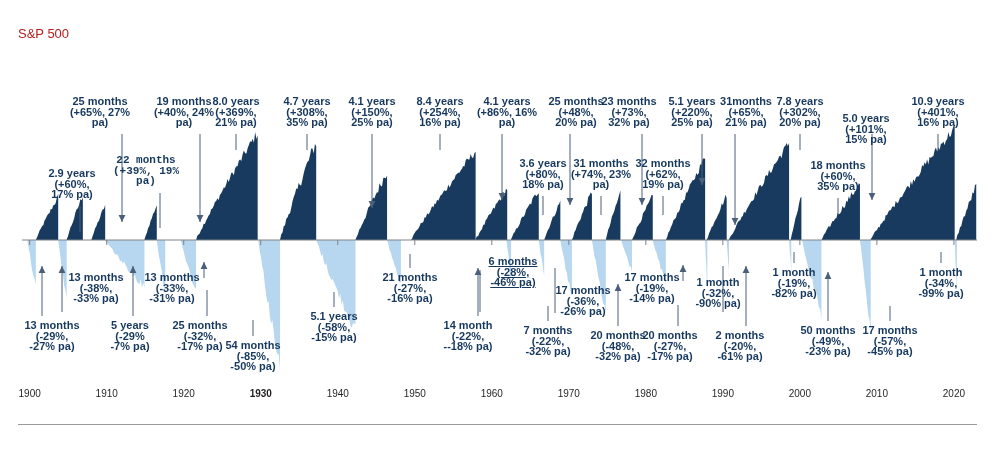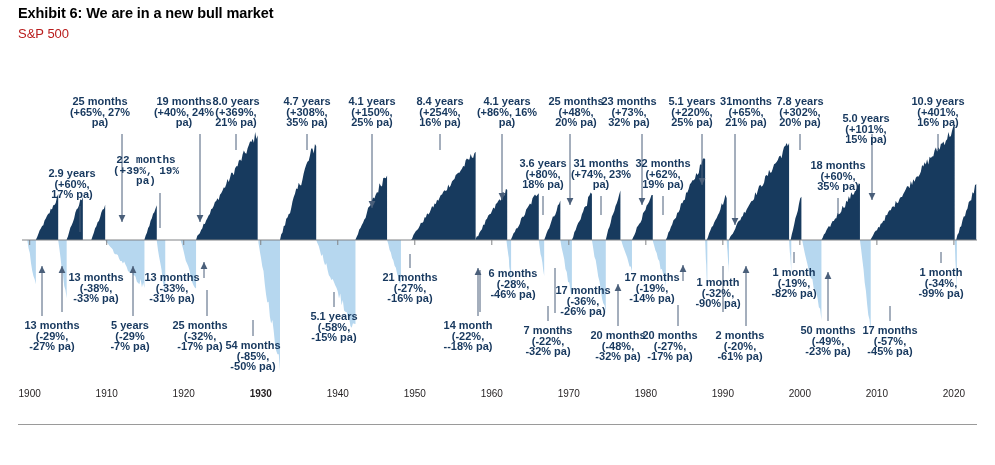--- a/index.html
+++ b/index.html
@@ -61,21 +61,20 @@
   #source {
     position: absolute; left: 18px; top: 434px;
     font-size: 10.5px; color: #3c3c3c; white-space: nowrap;
   }
 </style>
 </head>
 <body>
 
 <div id="page">
 
-  <div id="title">Exhibit 6: We are in a new bull market</div>
   <div id="subtitle">S&amp;P 500</div>
 
   <div id="plot">
     <svg id="chart-svg" width="995" height="320" viewBox="0 0 995 320">
       <g id="bull-layer">
           <path d="M35.86,180L35.86,179.73L37.10,177.36L38.34,173.96L39.59,170.38L40.83,168.62L42.07,166.12L43.31,165.37L44.55,160.39L45.79,158.62L47.03,155.68L48.27,153.67L49.51,153.26L50.75,148.64L51.99,149.57L53.23,145.16L54.48,144.98L55.72,142.98L56.96,136.99L58.20,134.10L58.20,180Z" fill="#173a5e"></path>
           <path d="M66.67,180L66.67,179.38L67.91,176.60L69.16,172.02L70.40,167.59L71.65,165.22L72.89,162.14L74.13,158.43L75.38,152.51L76.62,149.25L77.87,148.30L79.11,145.00L80.35,139.29L81.60,140.33L82.84,137.37L82.84,180Z" fill="#173a5e"></path>
           <path d="M91.31,180L91.31,180.00L92.57,176.37L93.84,172.71L95.10,168.23L96.36,166.32L97.62,162.25L98.88,161.01L100.14,157.21L101.40,152.28L102.66,149.42L103.92,149.00L105.18,144.87L105.18,180Z" fill="#173a5e"></path>
           <path d="M144.46,180L144.46,179.51L145.69,175.38L146.92,172.83L148.15,168.08L149.38,166.04L150.62,160.63L151.85,158.29L153.08,153.65L154.31,152.37L155.55,148.51L156.78,145.19L156.78,180Z" fill="#173a5e"></path>
           <path d="M196.06,180L196.06,180.00L197.31,175.74L198.57,174.55L199.83,173.29L201.09,170.11L202.34,168.13L203.60,163.82L204.86,163.96L206.12,160.58L207.37,158.32L208.63,155.46L209.89,154.09L211.15,149.14L212.40,148.40L213.66,145.88L214.92,142.05L216.17,141.03L217.43,138.34L218.69,139.95L219.95,134.75L221.20,133.20L222.46,130.66L223.72,127.54L224.98,127.77L226.23,124.36L227.49,119.07L228.75,122.10L230.01,117.77L231.26,112.83L232.52,112.87L233.78,115.29L235.04,108.40L236.29,106.22L237.55,106.14L238.81,100.72L240.07,99.60L241.32,100.96L242.58,94.46L243.84,90.54L245.10,92.98L246.35,93.73L247.61,88.16L248.87,85.11L250.12,81.19L251.38,81.97L252.64,78.71L253.90,82.87L255.15,72.08L256.41,78.95L257.67,75.32L257.67,180Z" fill="#173a5e"></path>
@@ -350,21 +349,21 @@
       <div class="anno" style="left: 200px; top: 320px;"><span class="hl">25 months</span><span class="dt">(-32%,
 -17% pa)</span></div>
       <div class="anno" style="left: 253px; top: 340px;"><span class="hl">54 months</span><span class="dt">(-85%,
 -50% pa)</span></div>
       <div class="anno" style="left: 334px; top: 311px;"><span class="hl">5.1 years</span><span class="dt">(-58%,
 -15% pa)</span></div>
       <div class="anno" style="left: 410px; top: 272px;"><span class="hl">21 months</span><span class="dt">(-27%,
 -16% pa)</span></div>
       <div class="anno" style="left: 468px; top: 320px;"><span class="hl">14 month</span><span class="dt">(-22%,
 --18% pa)</span></div>
-      <div class="anno" style="left: 513px; top: 268px;"><span class="hl">6 months</span><span class="dt">(-28%,
+      <div class="anno" style="left: 513px; top: 256px; text-decoration: underline;"><span class="hl">6 months</span><span class="dt">(-28%,
 -46% pa)</span></div>
       <div class="anno" style="left: 548px; top: 325px;"><span class="hl">7 months</span><span class="dt">(-22%,
 -32% pa)</span></div>
       <div class="anno" style="left: 583px; top: 285px;"><span class="hl">17 months</span><span class="dt">(-36%,
 -26% pa)</span></div>
       <div class="anno" style="left: 618px; top: 330px;"><span class="hl">20 months</span><span class="dt">(-48%,
 -32% pa)</span></div>
       <div class="anno" style="left: 652px; top: 272px;"><span class="hl">17 months</span><span class="dt">(-19%,
 -14% pa)</span></div>
       <div class="anno" style="left: 670px; top: 330px;"><span class="hl">20 months</span><span class="dt">(-27%,

